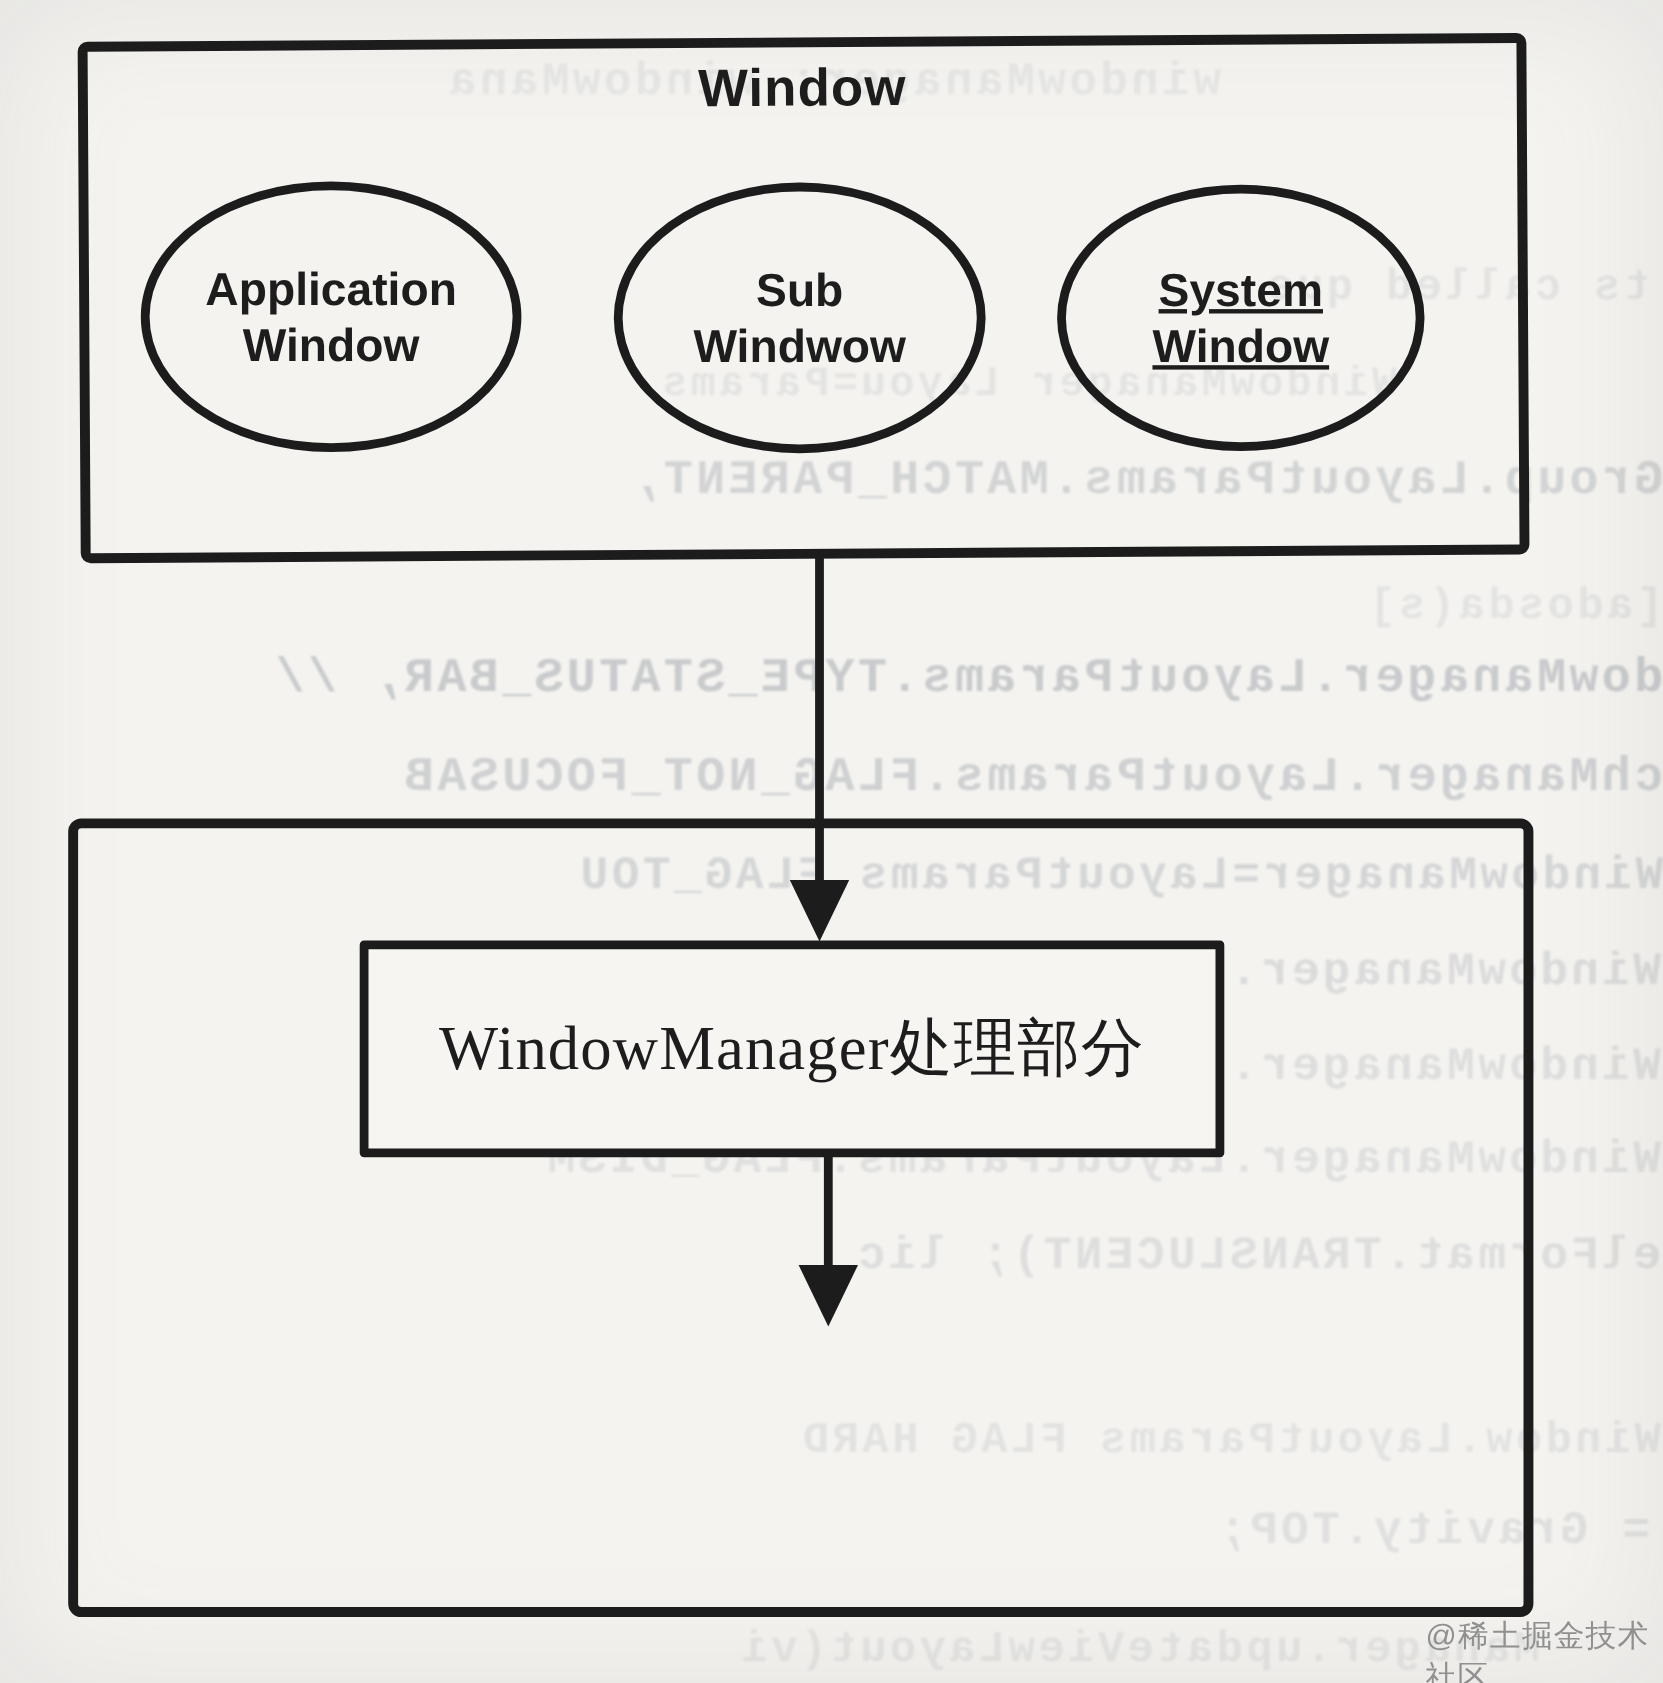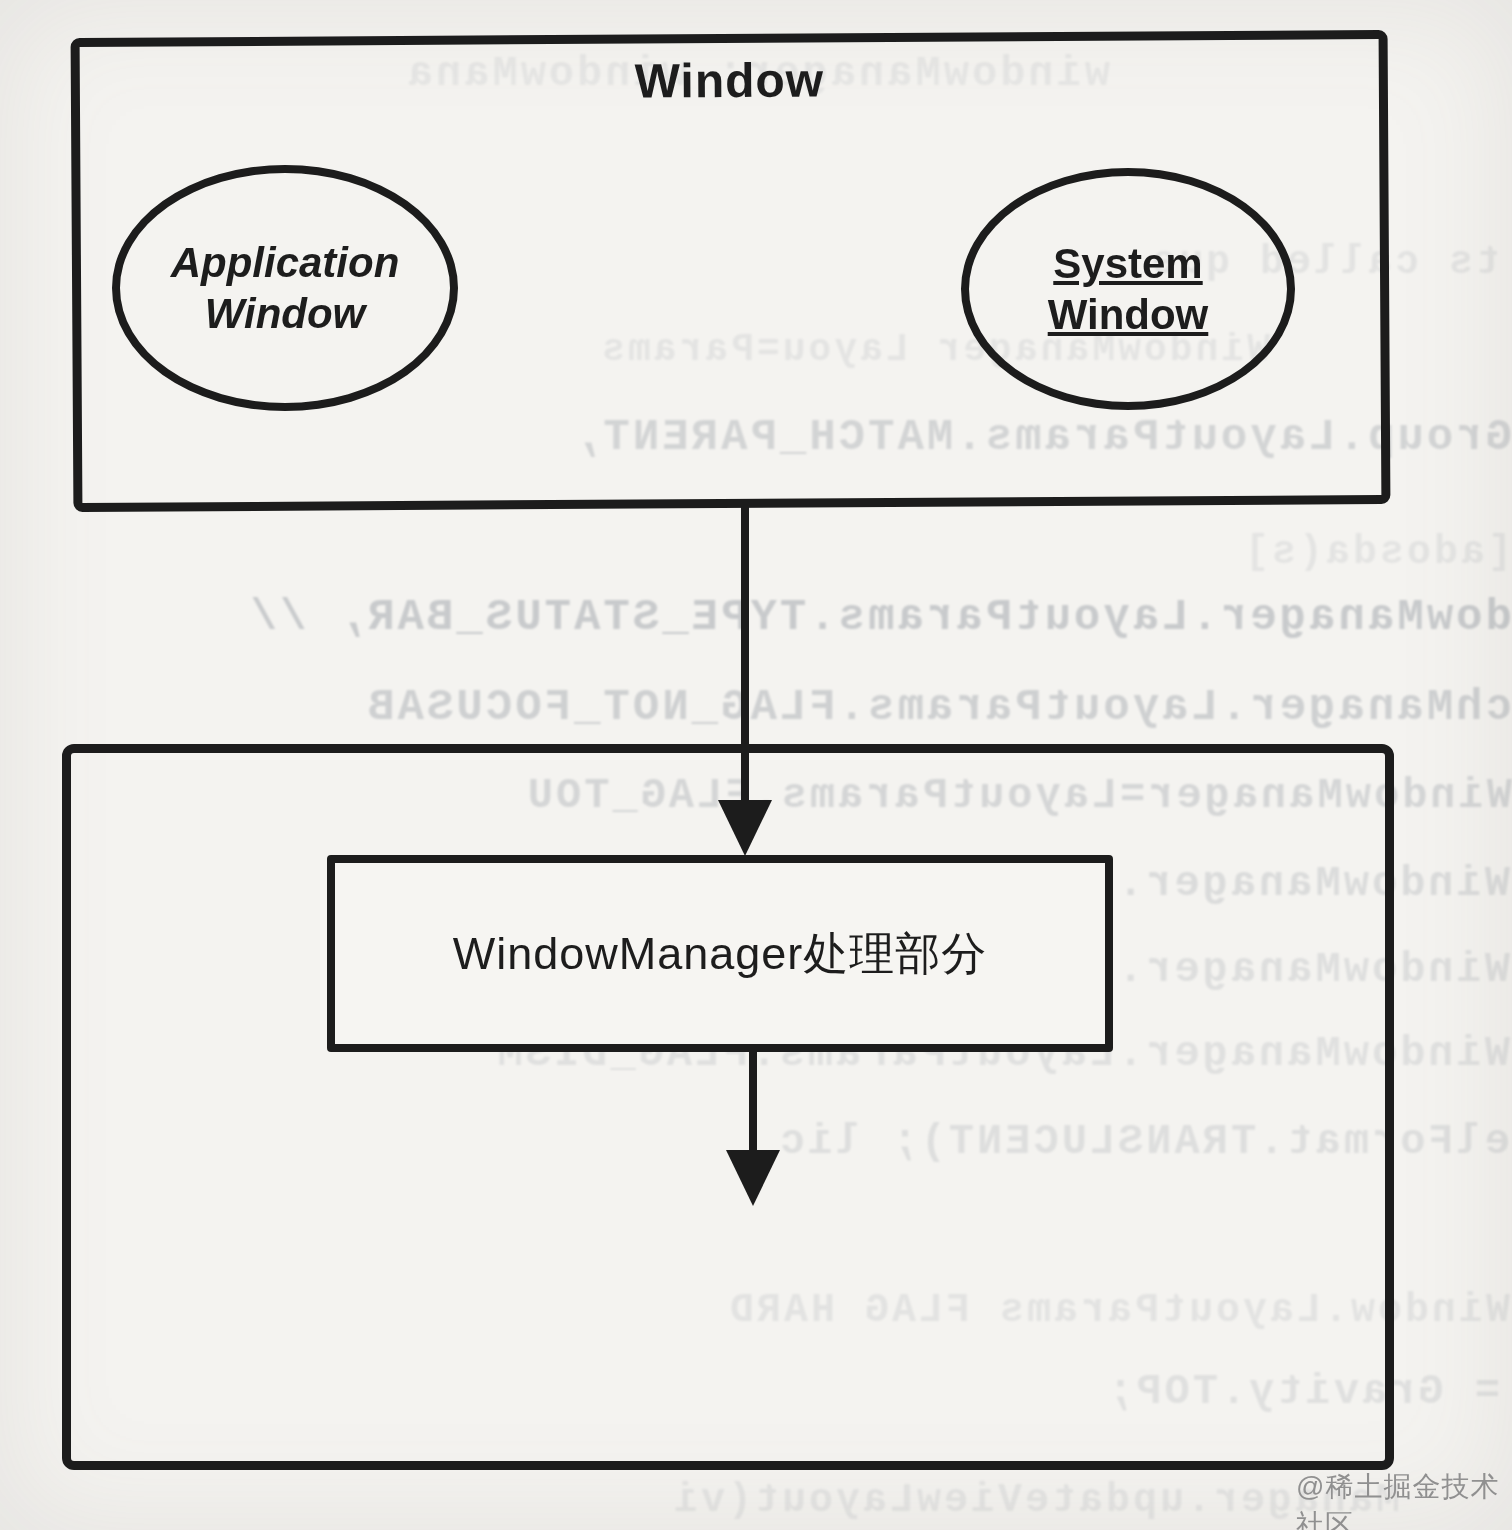--- a/index.html
+++ b/index.html
@@ -43,31 +43,31 @@
   .node-ellipse{
     position:absolute;
     border:8px solid #1c1c1c;
     border-radius:50%;
     display:flex;align-items:center;justify-content:center;
     text-align:center;
     font-size:42px;font-weight:600;line-height:1.22;
     white-space:pre-line;
     background:transparent;
   }
-  .ellipse-app{left:112px;top:165px;width:330px;height:230px;font-style:italic;}
+  .ellipse-app{left:128px;top:165px;width:330px;height:230px;}
   .ellipse-sub{left:558px;top:166px;width:322px;height:230px;}
   .ellipse-sys{left:961px;top:168px;width:318px;height:226px;text-decoration:underline;}
   .step-box{
     position:absolute;
     border:8px solid #1c1c1c;
     border-radius:4px;
     background:#f6f5f2;
     display:flex;align-items:center;justify-content:center;
     text-align:right;
-    font-size:45px;font-weight:500;letter-spacing:1px;
+    font-size:57px;font-weight:500;letter-spacing:1px;font-family:Liberation Serif, serif;
   }
   .step-wm{left:327px;top:855px;width:770px;height:181px;}
   .step-wms{left:350px;top:1203px;width:777px;height:179px;}
   .op-label{
     position:absolute;left:88px;top:1112px;
     font-size:52px;font-weight:700;letter-spacing:1px;
   }
   .arrow-line{position:absolute;width:8px;background:#1c1c1c;}
   .arrow-line.a1{left:741px;top:505px;height:300px;}
   .arrow-line.a2{left:749px;top:1048px;height:108px;}
@@ -110,20 +110,22 @@
 
   <div id="diagram-layer">
 
     <div class="group-box top">
       <div class="group-title">Window</div>
     </div>
 
     <div class="node-ellipse ellipse-app">Application
 Window</div>
 
+    <div class="node-ellipse ellipse-sub">Sub
+Windwow</div>
 
     <div class="node-ellipse ellipse-sys">System
 Window</div>
 
     <div class="arrow-line a1"></div>
     <div class="arrow-head h1"></div>
 
     <div class="group-box bottom"></div>
 
 

